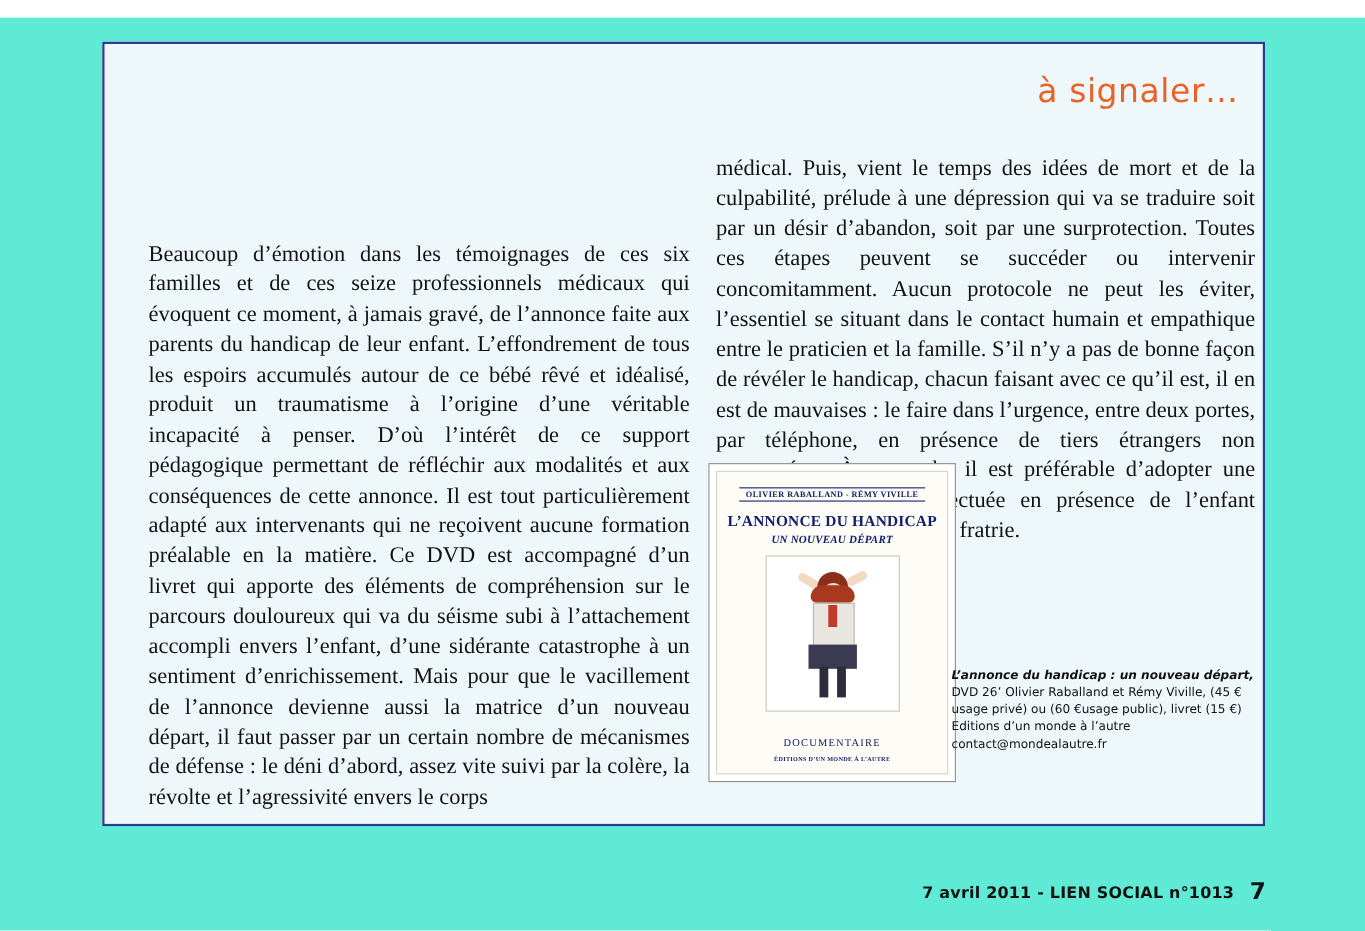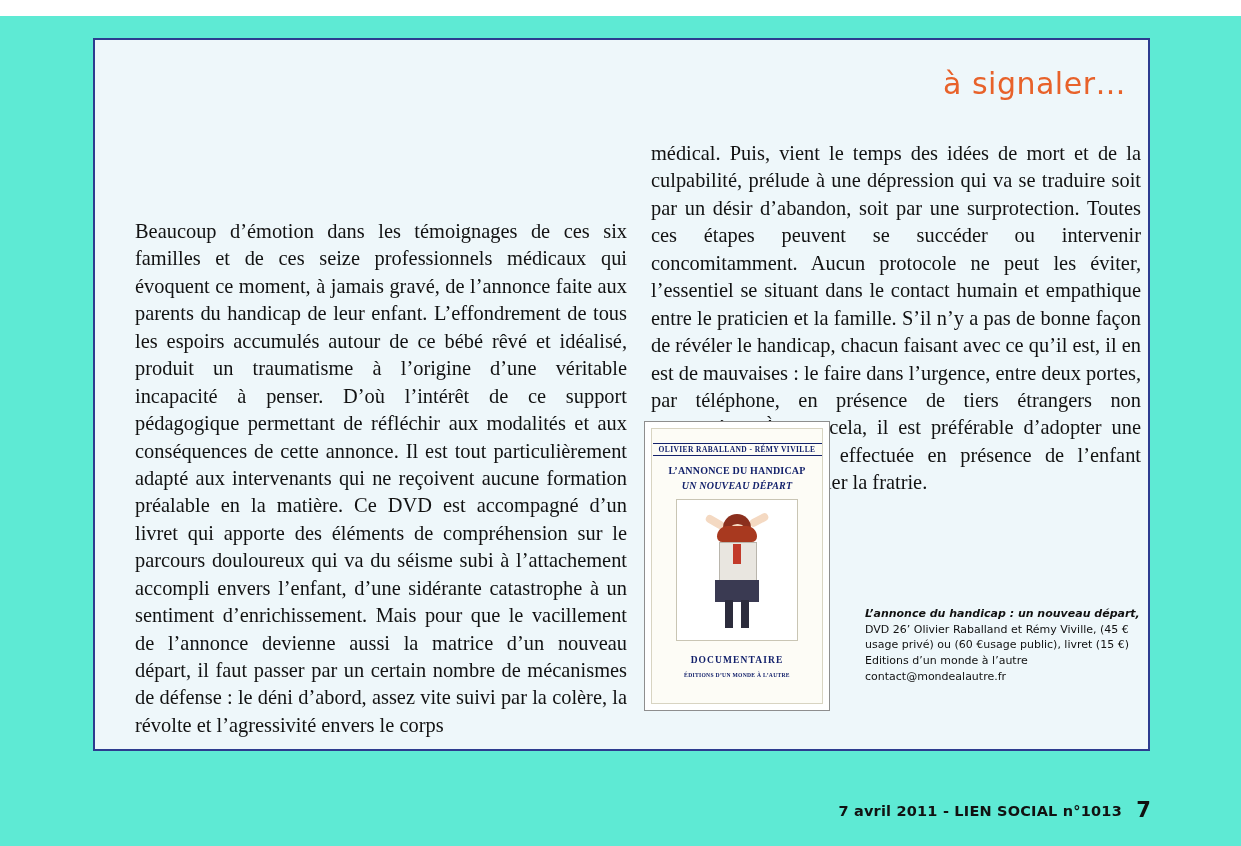--- a/index.html
+++ b/index.html
@@ -80,21 +80,21 @@
     left: 556px;
     top: 100px;
     width: 490px;
   }
 
   
   .dvd-figure {
     position: absolute;
     left: 549px;
     top: 381px;
-    width: 186px;
+    width: 225px;
     height: 290px;
     background: #ffffff;
     border: 1px solid #8e8e8e;
     box-sizing: border-box;
     padding: 6px;
   }
   .dvd-inner {
     width: 100%;
     height: 100%;
     background: #fdfcf6;
@@ -112,21 +112,21 @@
     color: #13216b;
     font-weight: bold;
     border-top: 1px solid #13216b;
     border-bottom: 1px solid #13216b;
     display: inline-block;
     padding: 1px 6px;
   }
   .dvd-title {
     margin-top: 9px;
     font-family: "Liberation Serif", serif;
-    font-size: 10px;
+    font-size: 14px;
     font-weight: bold;
     color: #13216b;
     line-height: 1.25;
     letter-spacing: 0.2px;
   }
   .dvd-subtitle {
     font-family: "Liberation Serif", serif;
     font-size: 10px;
     font-weight: bold;
     font-style: italic;
@@ -179,24 +179,24 @@
   }
   .fig-leg-l {
     position: absolute; left: 48px; top: 100px; width: 8px; height: 28px;
     background: #2c2c3c;
   }
   .fig-leg-r {
     position: absolute; left: 64px; top: 100px; width: 8px; height: 28px;
     background: #2c2c3c;
   }
   .dvd-doc {
-    margin-top: 14px;
+    margin-top: 24px;
     font-family: "Liberation Serif", serif;
     font-size: 9.5px;
-    font-weight: bold;
+    font-weight: normal;
     letter-spacing: 1.1px;
     color: #13216b;
   }
   .dvd-pub {
     margin-top: 7px;
     font-family: "Liberation Serif", serif;
     font-size: 5.6px;
     line-height: 1.35;
     color: #13216b;
     font-weight: bold;

